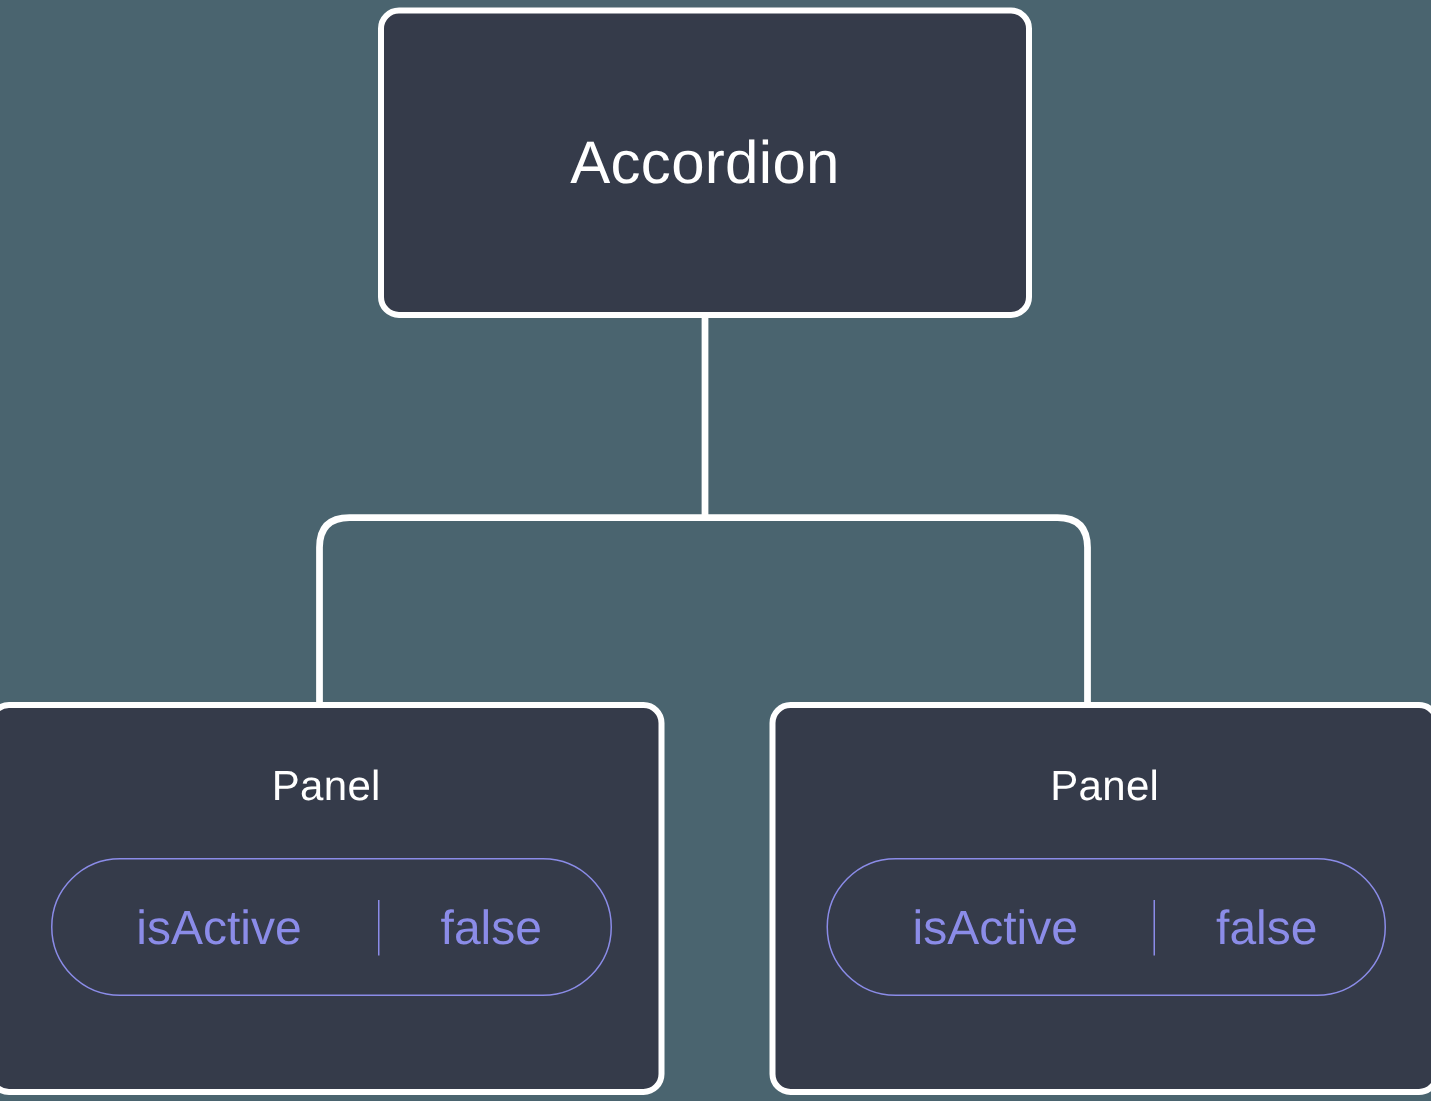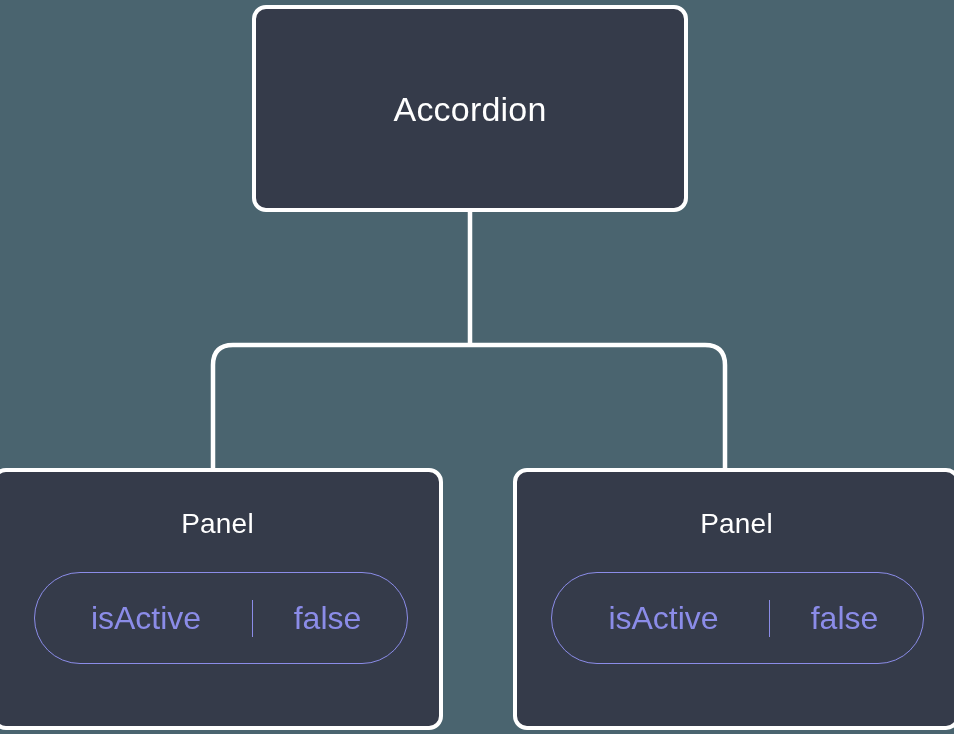--- a/index.html
+++ b/index.html
@@ -56,21 +56,21 @@
     width: 443px;
     height: 262px;
     justify-content: flex-start;
     padding-top: 38px;
   }
   .node-child.left  { left: -8px; width: 451px; }
   .node-child.right { left: 513px; width: 447px; }
 
   .node-title {
     color: #ffffff;
-    font-size: 34px;
+    font-size: 40px;
     font-weight: 400;
     letter-spacing: 0.2px;
     line-height: 1;
     white-space: nowrap;
   }
   .node-child .node-title {
     font-size: 28px;
   }
 
   

